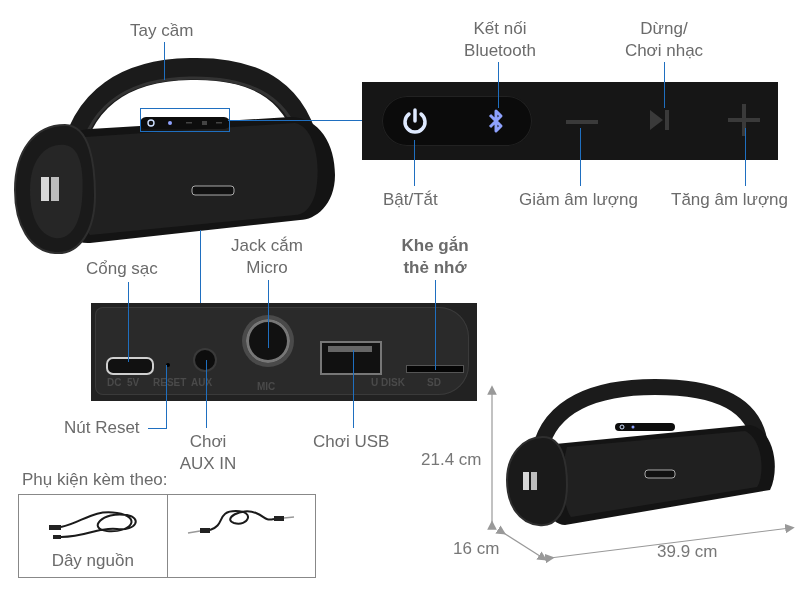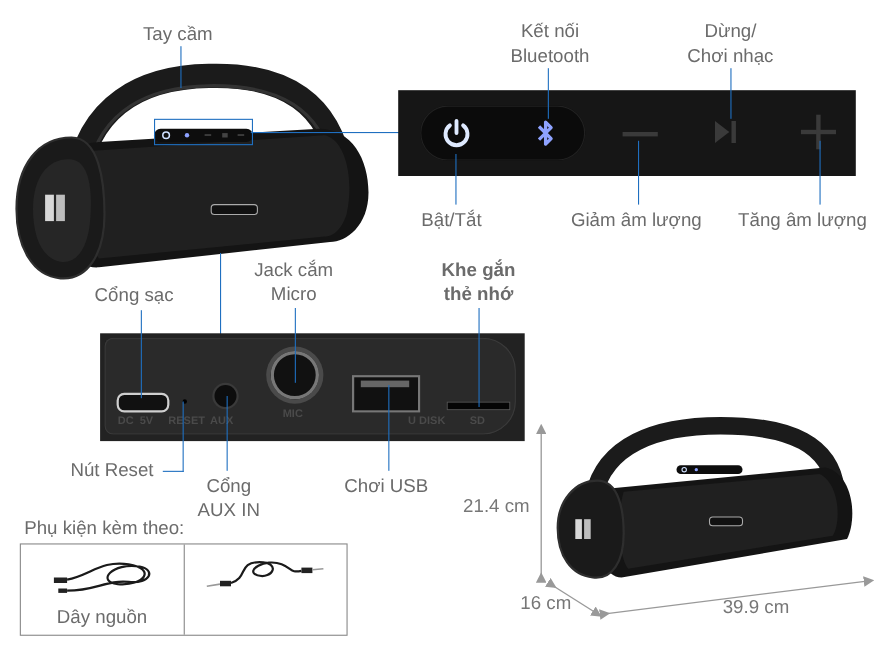--- a/index.html
+++ b/index.html
@@ -102,42 +102,42 @@
   <span class="abs" style="left:75px;top:60px;width:4px;height:4px;border-radius:50%;background:#000;"></span>
   <span class="abs" style="left:104px;top:47px;width:20px;height:20px;border-radius:50%;background:#0d0d0d;box-shadow:0 0 0 2px #3a3a3a;"></span>
   <span class="abs" style="left:155px;top:16px;width:44px;height:44px;border-radius:50%;background:#111;box-shadow:0 0 0 4px #4a4a4a, inset 0 0 0 3px #777;"></span>
   <span class="abs" style="left:229px;top:38px;width:58px;height:30px;border:2px solid #777;background:#111;"></span>
   <span class="abs" style="left:237px;top:43px;width:44px;height:6px;background:#666;"></span>
   <span class="abs" style="left:315px;top:62px;width:56px;height:6px;background:#050505;border:1px solid #555;"></span>
 
   <span class="abs" style="left:16px;top:74px;font-size:10px;color:#4a4a4a;font-weight:bold;white-space:pre;">DC  5V</span>
   <span class="abs" style="left:62px;top:74px;font-size:10px;color:#4a4a4a;font-weight:bold;">RESET</span>
   <span class="abs" style="left:100px;top:74px;font-size:10px;color:#4a4a4a;font-weight:bold;">AUX</span>
-  <span class="abs" style="left:166px;top:68px;font-size:10px;color:#4a4a4a;font-weight:bold;">MIC</span>
+  <span class="abs" style="left:166px;top:78px;font-size:10px;color:#4a4a4a;font-weight:bold;">MIC</span>
   <span class="abs" style="left:240px;top:74px;font-size:10px;color:#4a4a4a;font-weight:bold;margin-left:40px;">U DISK</span>
   <span class="abs" style="left:336px;top:74px;font-size:10px;color:#4a4a4a;font-weight:bold;">SD</span>
 </div>
 
 <div class="lbl" style="left:86px;top:258px;text-align:right;">Cổng sạc</div>
 <div class="line" style="left:128px;top:282px;width:1px;height:80px;"></div>
 
 <div class="lbl" style="left:222px;top:235px;width:90px;white-space:pre-line;">Jack cắm
 Micro</div>
 <div class="line" style="left:268px;top:280px;width:1px;height:68px;"></div>
 
 <div class="lbl" style="left:393px;top:235px;width:84px;white-space:pre-line;font-weight:bold;">Khe gắn
 thẻ nhớ</div>
 <div class="line" style="left:435px;top:280px;width:1px;height:90px;"></div>
 
 <div class="lbl" style="left:64px;top:417px;">Nút Reset</div>
 <div class="line" style="left:148px;top:428px;width:19px;height:1px;"></div>
 <div class="line" style="left:166px;top:365px;width:1px;height:64px;"></div>
 
 <div class="line" style="left:206px;top:360px;width:1px;height:68px;"></div>
-<div class="lbl" style="left:170px;top:431px;width:76px;white-space:pre-line;">Cổng
+<div class="lbl" style="left:170px;top:431px;width:76px;white-space:pre-line;">Chơi
 AUX IN</div>
 
 <div class="line" style="left:353px;top:350px;width:1px;height:78px;"></div>
 <div class="lbl" style="left:313px;top:431px;">Chơi USB</div>
 
 <div class="lbl" style="left:22px;top:469px;text-align:left;">Phụ kiện kèm theo:</div>
 <div class="acc-box">
   <div class="acc-cell">
     <span class="abs" style="left:28px;top:8px;">
       <svg width="100" height="40" viewBox="0 0 100 40">
@@ -181,14 +181,14 @@
     <marker id="ah" markerWidth="8" markerHeight="8" refX="4" refY="4" orient="auto">
       <path d="M0 0 L8 4 L0 8 Z" fill="#999"></path>
     </marker>
   </defs>
   <line x1="52" y1="145" x2="52" y2="10" stroke="#999" stroke-width="1.2" marker-end="url(#ah)" marker-start="url(#ah)"></line>
   <line x1="62" y1="152" x2="103" y2="178" stroke="#999" stroke-width="1.2" marker-end="url(#ah)" marker-start="url(#ah)"></line>
   <line x1="110" y1="178" x2="350" y2="148" stroke="#999" stroke-width="1.2" marker-end="url(#ah)" marker-start="url(#ah)"></line>
 </svg>
 
 <div class="dim" style="left:421px;top:450px;">21.4 cm</div>
-<div class="dim" style="left:473px;top:539px;">16 cm</div>
+<div class="dim" style="left:453px;top:539px;">16 cm</div>
 <div class="dim" style="left:657px;top:542px;">39.9 cm</div>
 
 </body></html>

